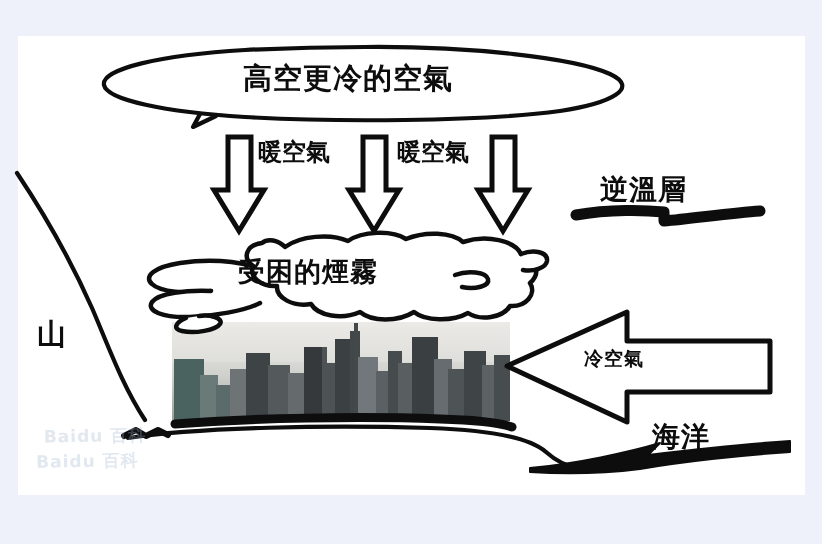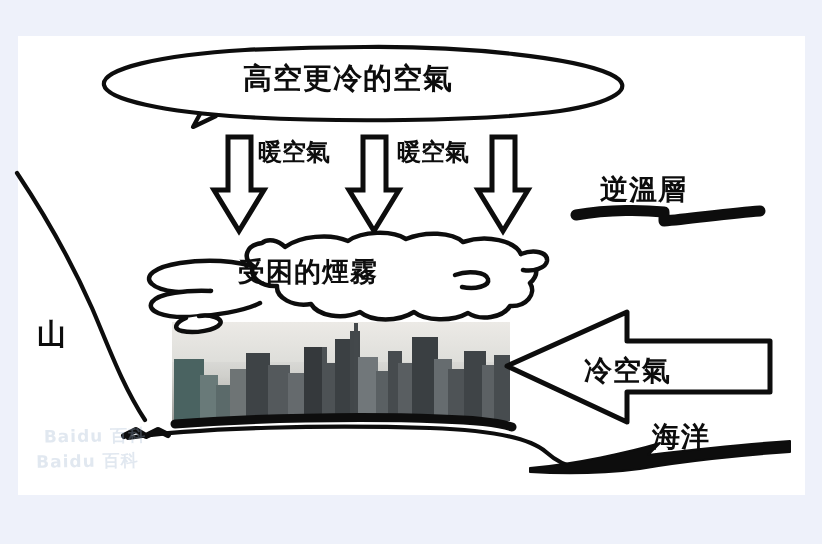--- a/index.html
+++ b/index.html
@@ -44,21 +44,21 @@
     white-space: nowrap;
     line-height: 1;
     letter-spacing: 0px;
   }
   #label-cold-upper { left: 243px; top: 64px; font-size: 29px; letter-spacing: 1px; }
   #label-warm-1     { left: 258px; top: 140px; font-size: 24px; }
   #label-warm-2     { left: 397px; top: 140px; font-size: 24px; }
   #label-inversion  { left: 600px; top: 176px; font-size: 28px; letter-spacing: 1px;}
   #label-smog       { left: 238px; top: 258px; font-size: 27px; letter-spacing: 1px;}
   #label-mountain   { left: 37px;  top: 320px; font-size: 29px; }
-  #label-coldair    { left: 584px; top: 349px; font-size: 28px; letter-spacing: 1px; margin-top: 8px;}
+  #label-coldair    { left: 584px; top: 349px; font-size: 19px; letter-spacing: 1px;}
   #label-ocean      { left: 652px; top: 425px; font-size: 28px; letter-spacing: 1px; font-family: Liberation Mono, monospace;}
 
   
   #city-photo {
     position: absolute;
     left: 172px;
     top: 322px;
     width: 338px;
     height: 99px;
     overflow: hidden;

